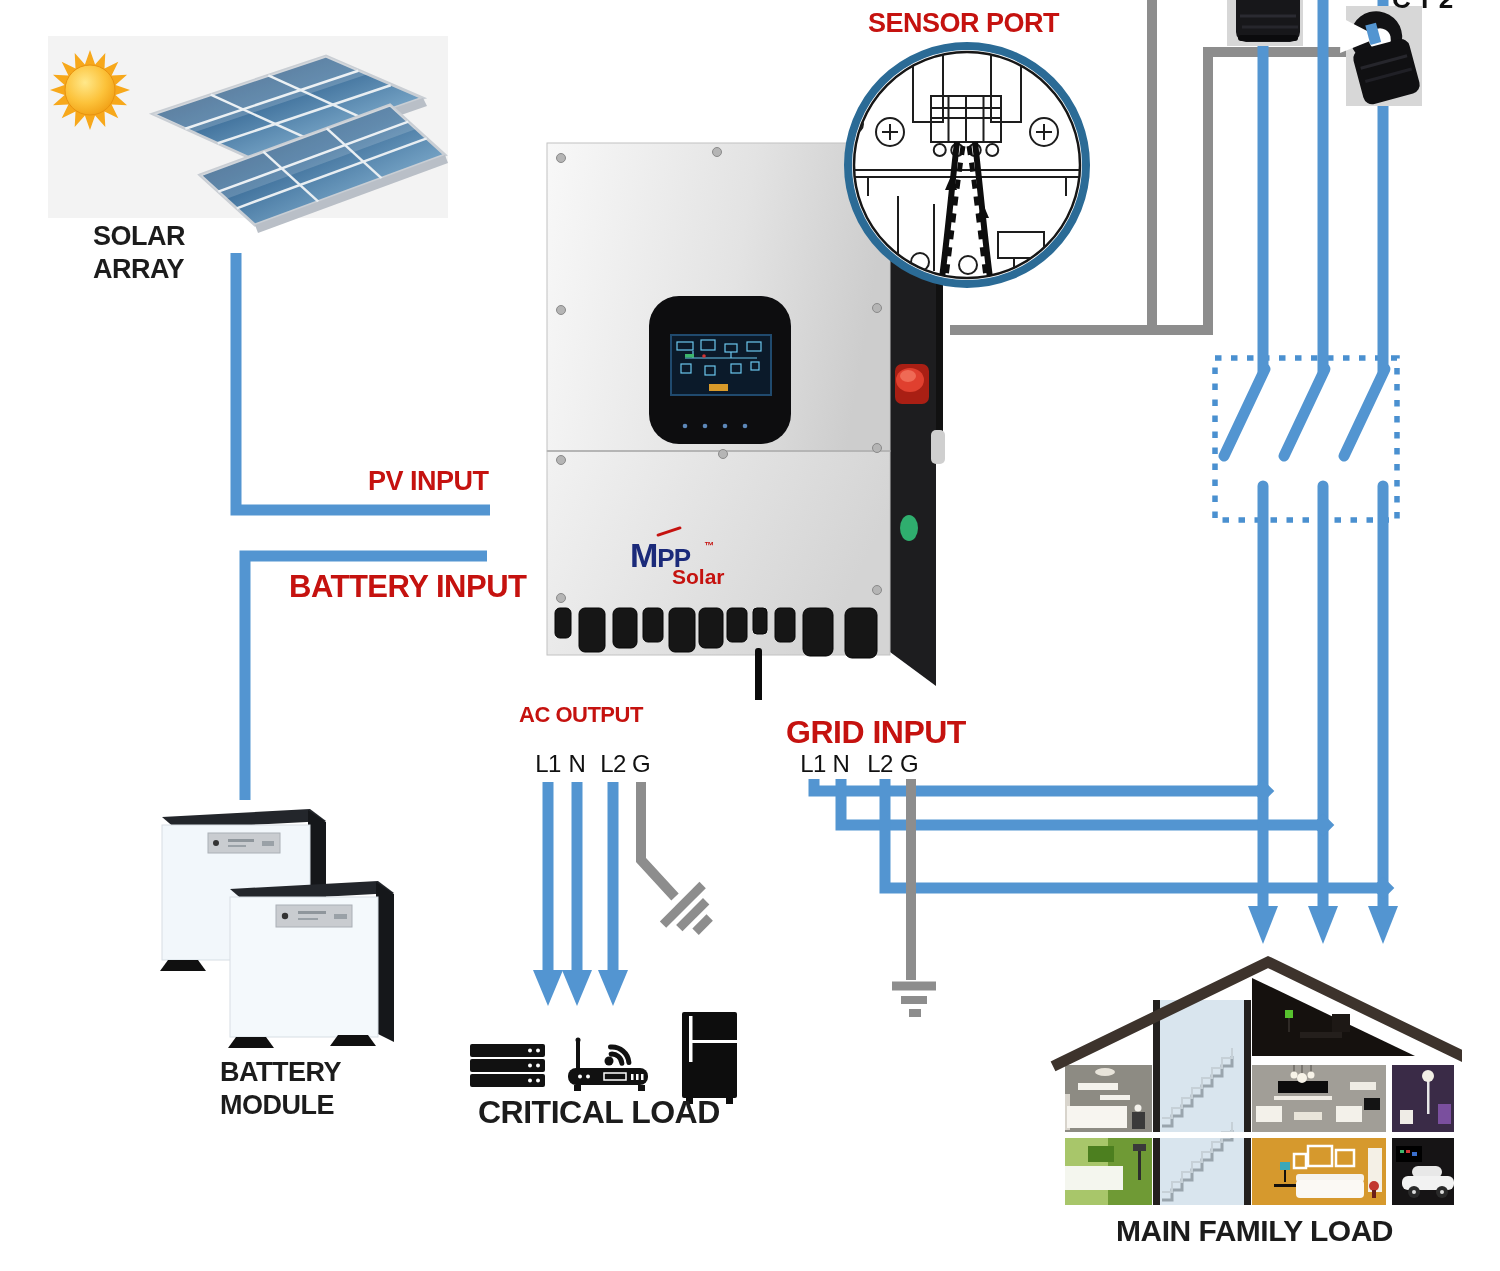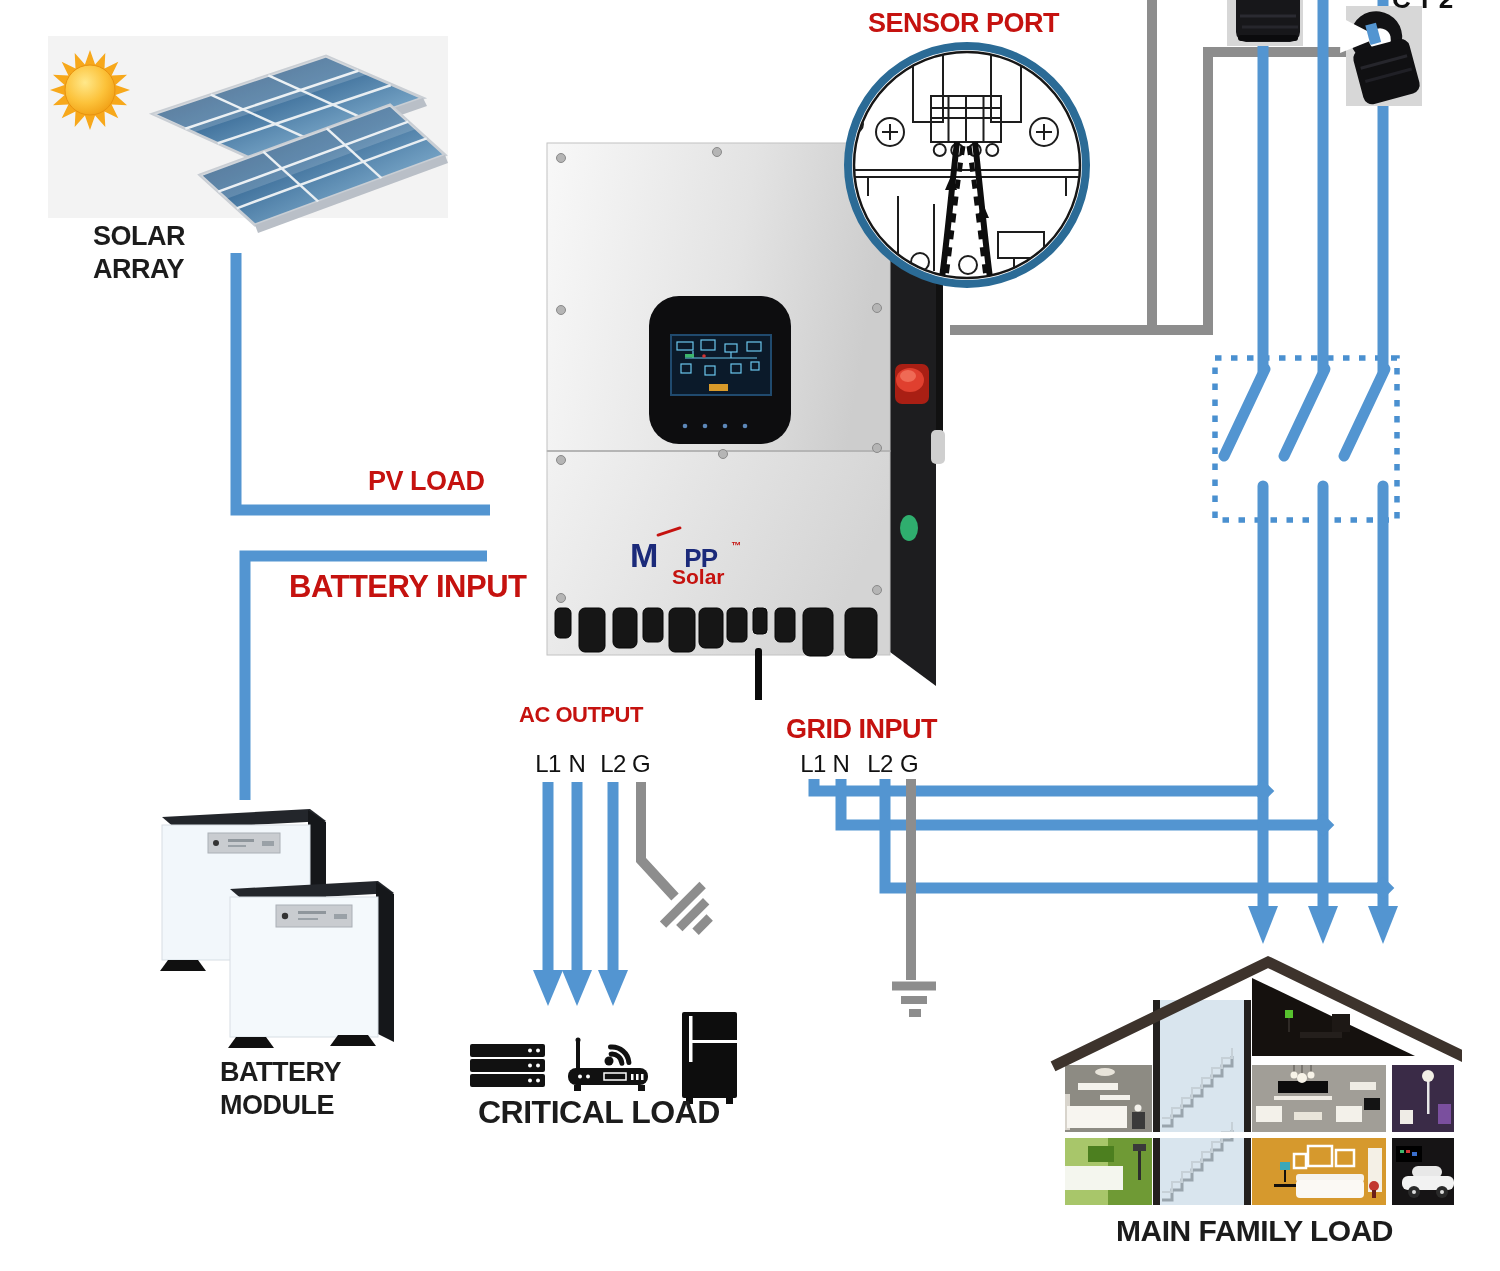--- a/index.html
+++ b/index.html
@@ -9,21 +9,21 @@
   }
   .layer{position:absolute;left:0;top:0;}
   svg{display:block;}
   .lbl{position:absolute;font-weight:700;color:#1c1c1c;letter-spacing:-0.5px;white-space:nowrap;}
   .lbl-red{color:#c5120f;}
   .lbl-big{font-size:27px;line-height:33px;}
   .term{position:absolute;top:750px;font-weight:400;font-size:24px;color:#111;transform:translateX(-50%);letter-spacing:-0.5px;}
   .logo{position:absolute;left:630px;top:538px;width:150px;line-height:1;}
   .logo-top{position:relative;}
   .logo-m{font-size:34px;font-weight:900;color:#1b2a7a;letter-spacing:-1px;}
-  .logo-pp{font-size:26px;font-weight:900;color:#1b2a7a;letter-spacing:-1px;padding-left:27px;}
+  .logo-pp{font-size:26px;font-weight:900;color:#1b2a7a;letter-spacing:-1px;}
   .logo-tm{font-size:10px;font-weight:700;color:#c5120f;vertical-align:18px;margin-left:14px;}
   .logo-spark{position:absolute;left:26px;top:-8px;width:26px;height:3px;background:#c5120f;transform:rotate(-18deg);border-radius:2px;}
   .logo-solar{font-size:21px;font-weight:900;color:#c5120f;margin:-6px 0 0 42px;letter-spacing:0;}
   .ct-label{position:absolute;left:1392px;top:-16px;font-size:26px;font-weight:700;color:#111;letter-spacing:6px;}
 </style>
 </head>
 <body>
 
 <div class="canvas">
 
@@ -480,29 +480,29 @@
     <rect x="336" y="117" width="6" height="140" fill="#ffffff"></rect>
 
     <path d="M8 116 L218 14 L410 107" fill="none" stroke="#3d332c" stroke-width="11" stroke-linecap="square"></path>
   </svg>
 
   <div class="lbl lbl-big" style="left:93px;top:220px">
     <span style="display:block">SOLAR</span>
     <span style="display:block">ARRAY</span>
   </div>
 
-  <div class="lbl lbl-red" style="left:368px;top:466px;font-size:27px">PV LOAD</div>
+  <div class="lbl lbl-red" style="left:368px;top:466px;font-size:27px">PV INPUT</div>
 
   <div class="lbl lbl-red" style="left:289px;top:569px;font-size:31px">BATTERY INPUT</div>
 
   <div class="lbl lbl-red" style="left:868px;top:8px;font-size:27px">SENSOR PORT</div>
 
   <div class="lbl lbl-red" style="left:519px;top:702px;font-size:22px">AC OUTPUT</div>
 
-  <div class="lbl lbl-red" style="left:786px;top:714px;font-size:27px">GRID INPUT</div>
+  <div class="lbl lbl-red" style="left:786px;top:714px;font-size:32px">GRID INPUT</div>
 
   <span class="term" style="left:548px">L1</span>
   <span class="term" style="left:577px">N</span>
   <span class="term" style="left:613px">L2</span>
   <span class="term" style="left:641px">G</span>
 
   <span class="term" style="left:813px">L1</span>
   <span class="term" style="left:841px">N</span>
   <span class="term" style="left:880px">L2</span>
   <span class="term" style="left:909px">G</span>

